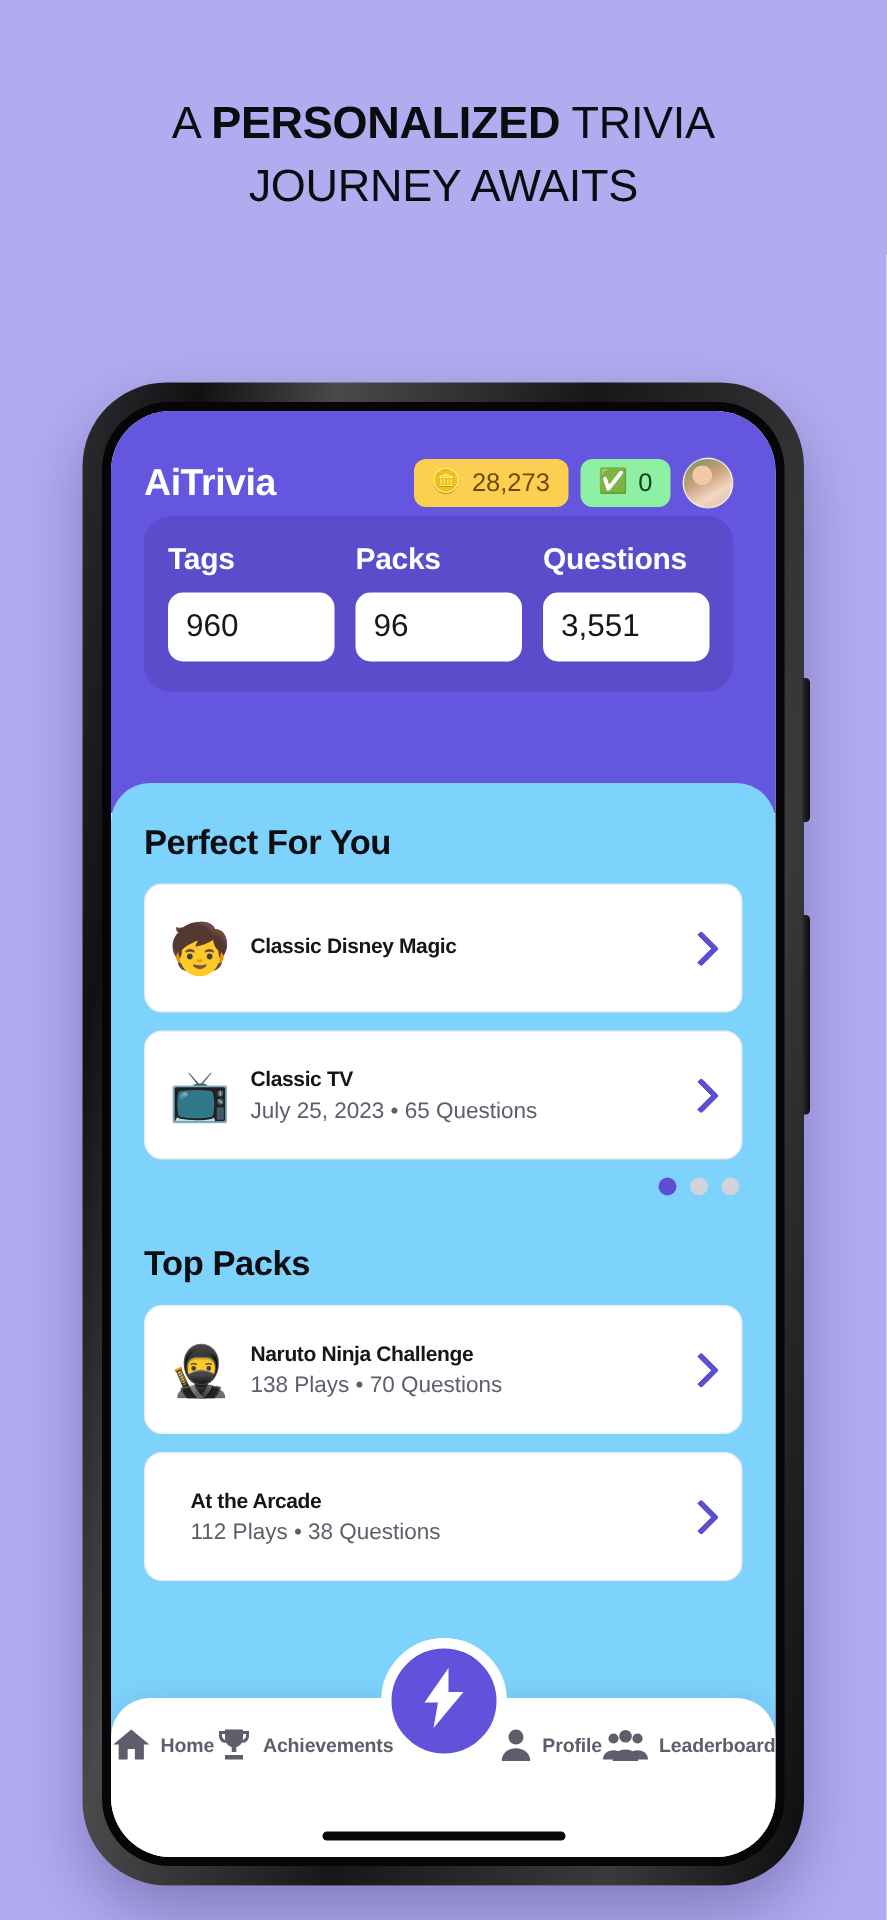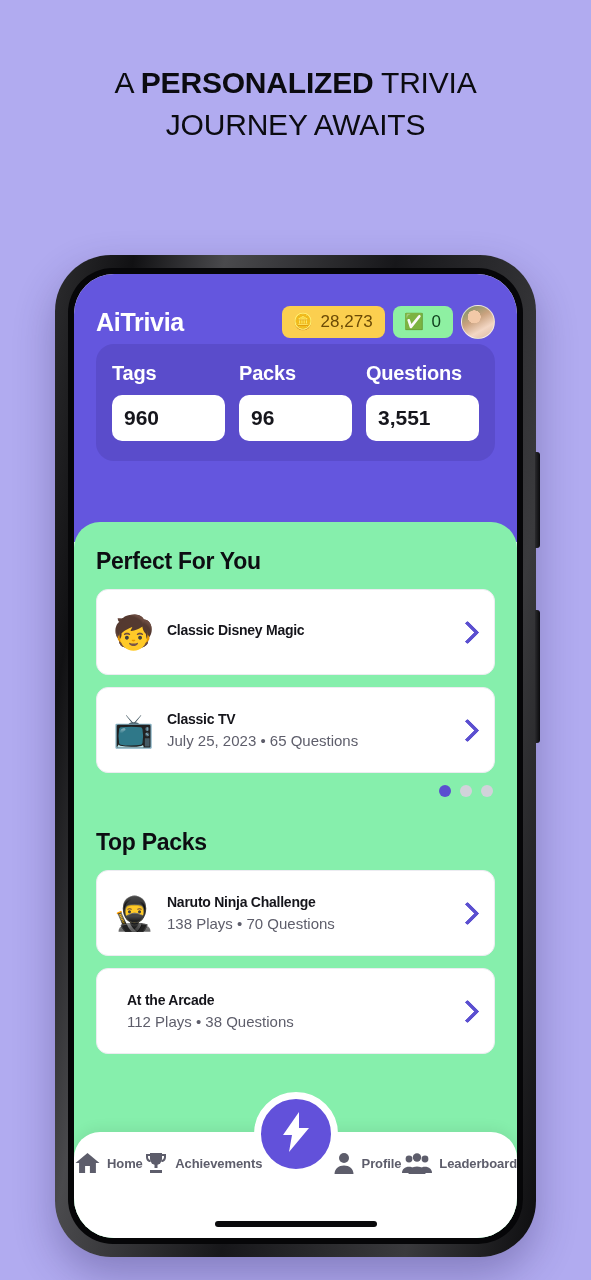--- a/index.html
+++ b/index.html
@@ -67,21 +67,21 @@
     width: 5px;
     background: linear-gradient(90deg, #2a2a2d, #0a0a0c);
     border-radius: 0 3px 3px 0;
   }
   .btn-vol { top: 197px; height: 96px; }
   .btn-pwr { top: 355px; height: 133px; }
 
   
   .app-header {
     background: #6456de;
-    padding: 26px 22px 0 22px;
+    padding: 26px 28px 0 22px;
     height: 268px;
     position: relative;
   }
   .header-top {
     display: flex;
     align-items: center;
     justify-content: space-between;
     height: 44px;
   }
   .app-title {
@@ -143,31 +143,31 @@
   }
   .stat-box {
     background: #ffffff;
     border-radius: 10px;
     height: 46px;
     display: flex;
     align-items: center;
     padding: 0 12px;
     color: #16161c;
     font-size: 21px;
-    font-weight: 700;
+    font-weight: 400;
   }
 
   
   .sheet {
     position: absolute;
     left: 0;
     top: 248px;
     width: 100%;
     bottom: 0;
-    background: #86efac;
+    background: #7dd3fc;
     border-radius: 26px 26px 0 0;
     padding: 26px 22px 0 22px;
     overflow: hidden;
   }
   .section-title {
     font-size: 23px;
     font-weight: 700;
     color: #0d0d12;
     letter-spacing: -0.3px;
     margin-bottom: 14px;

